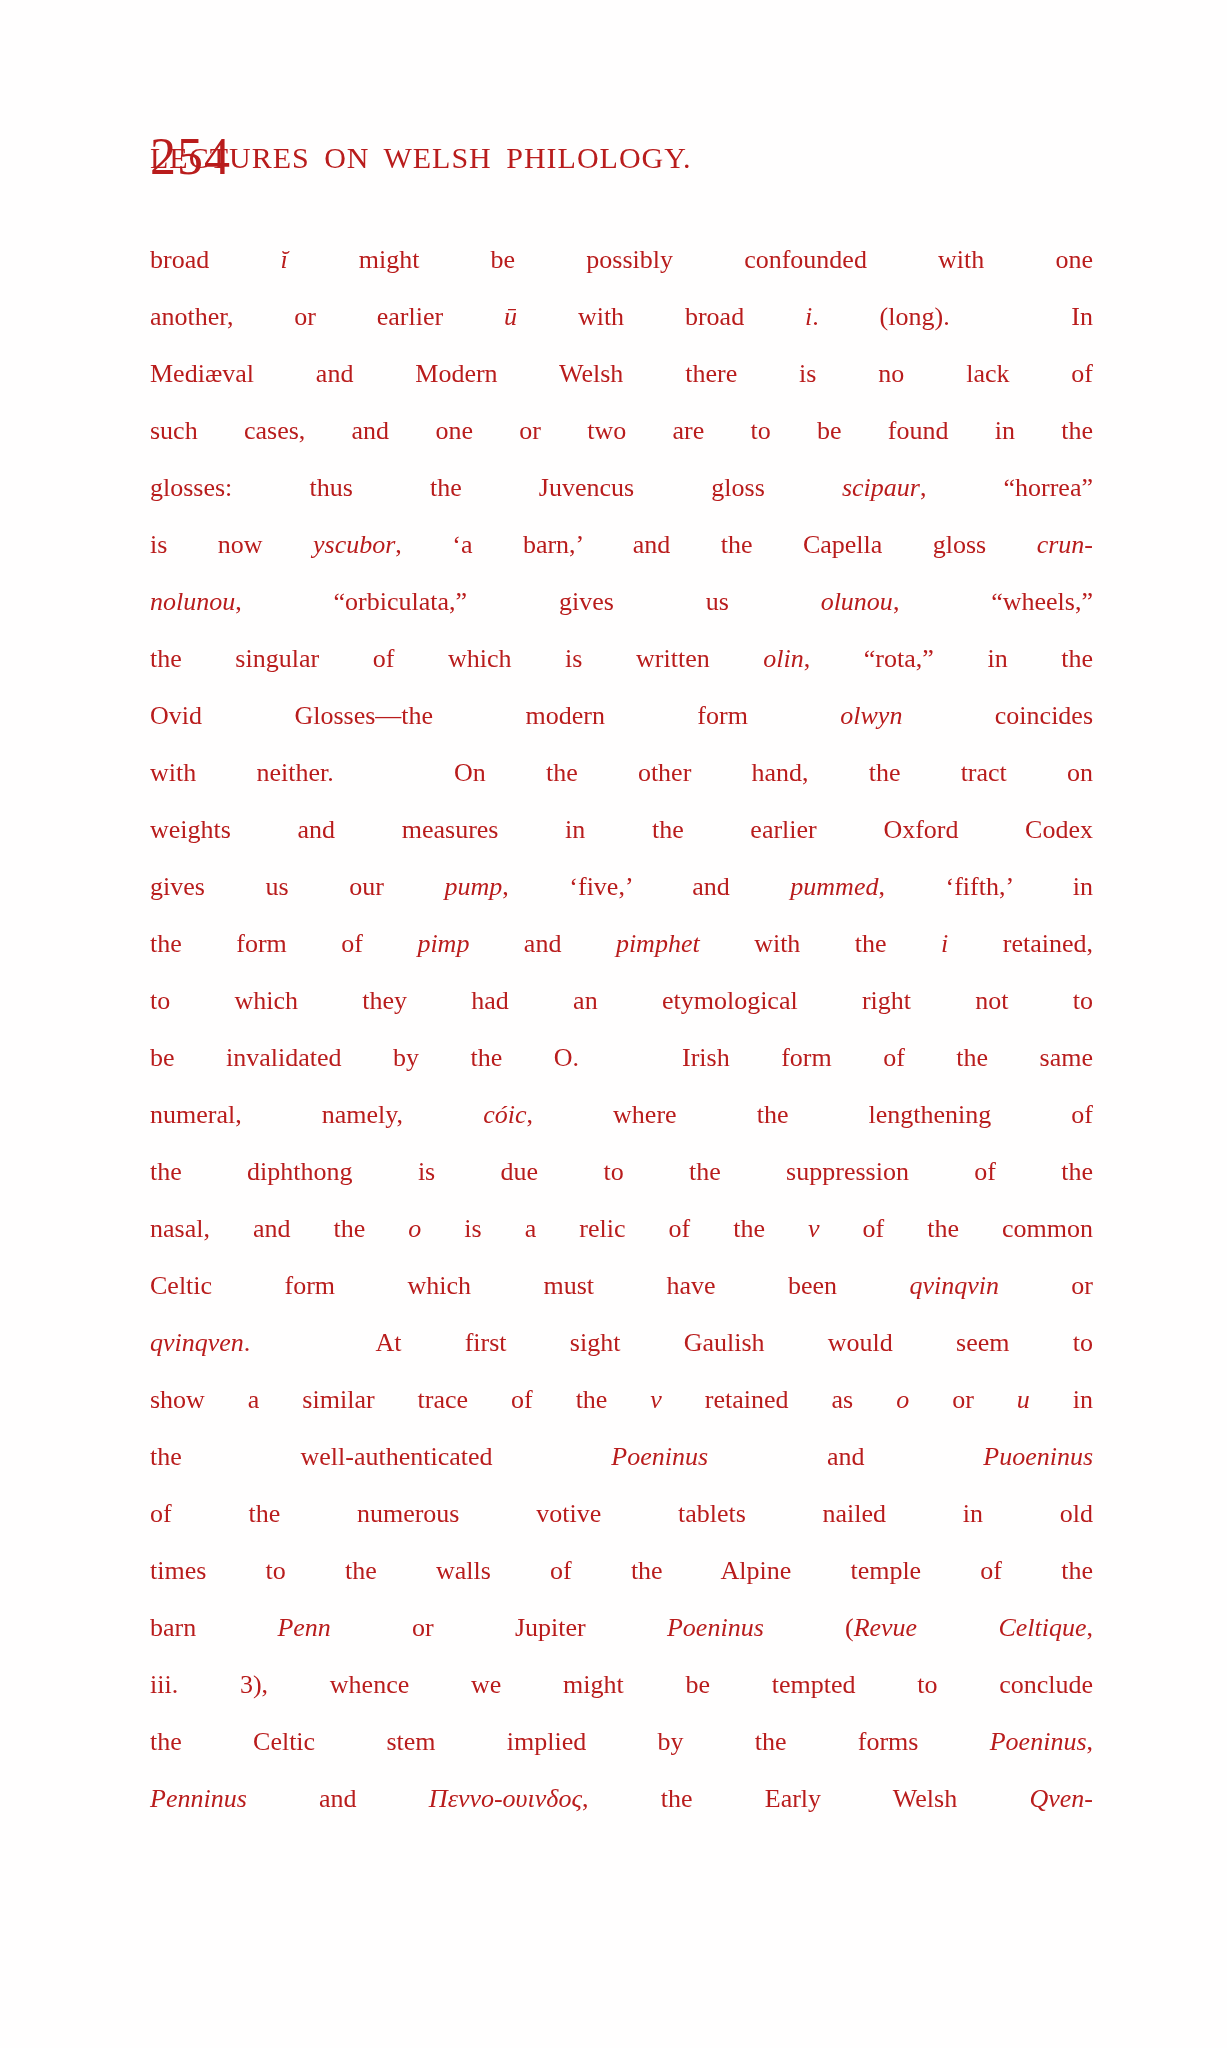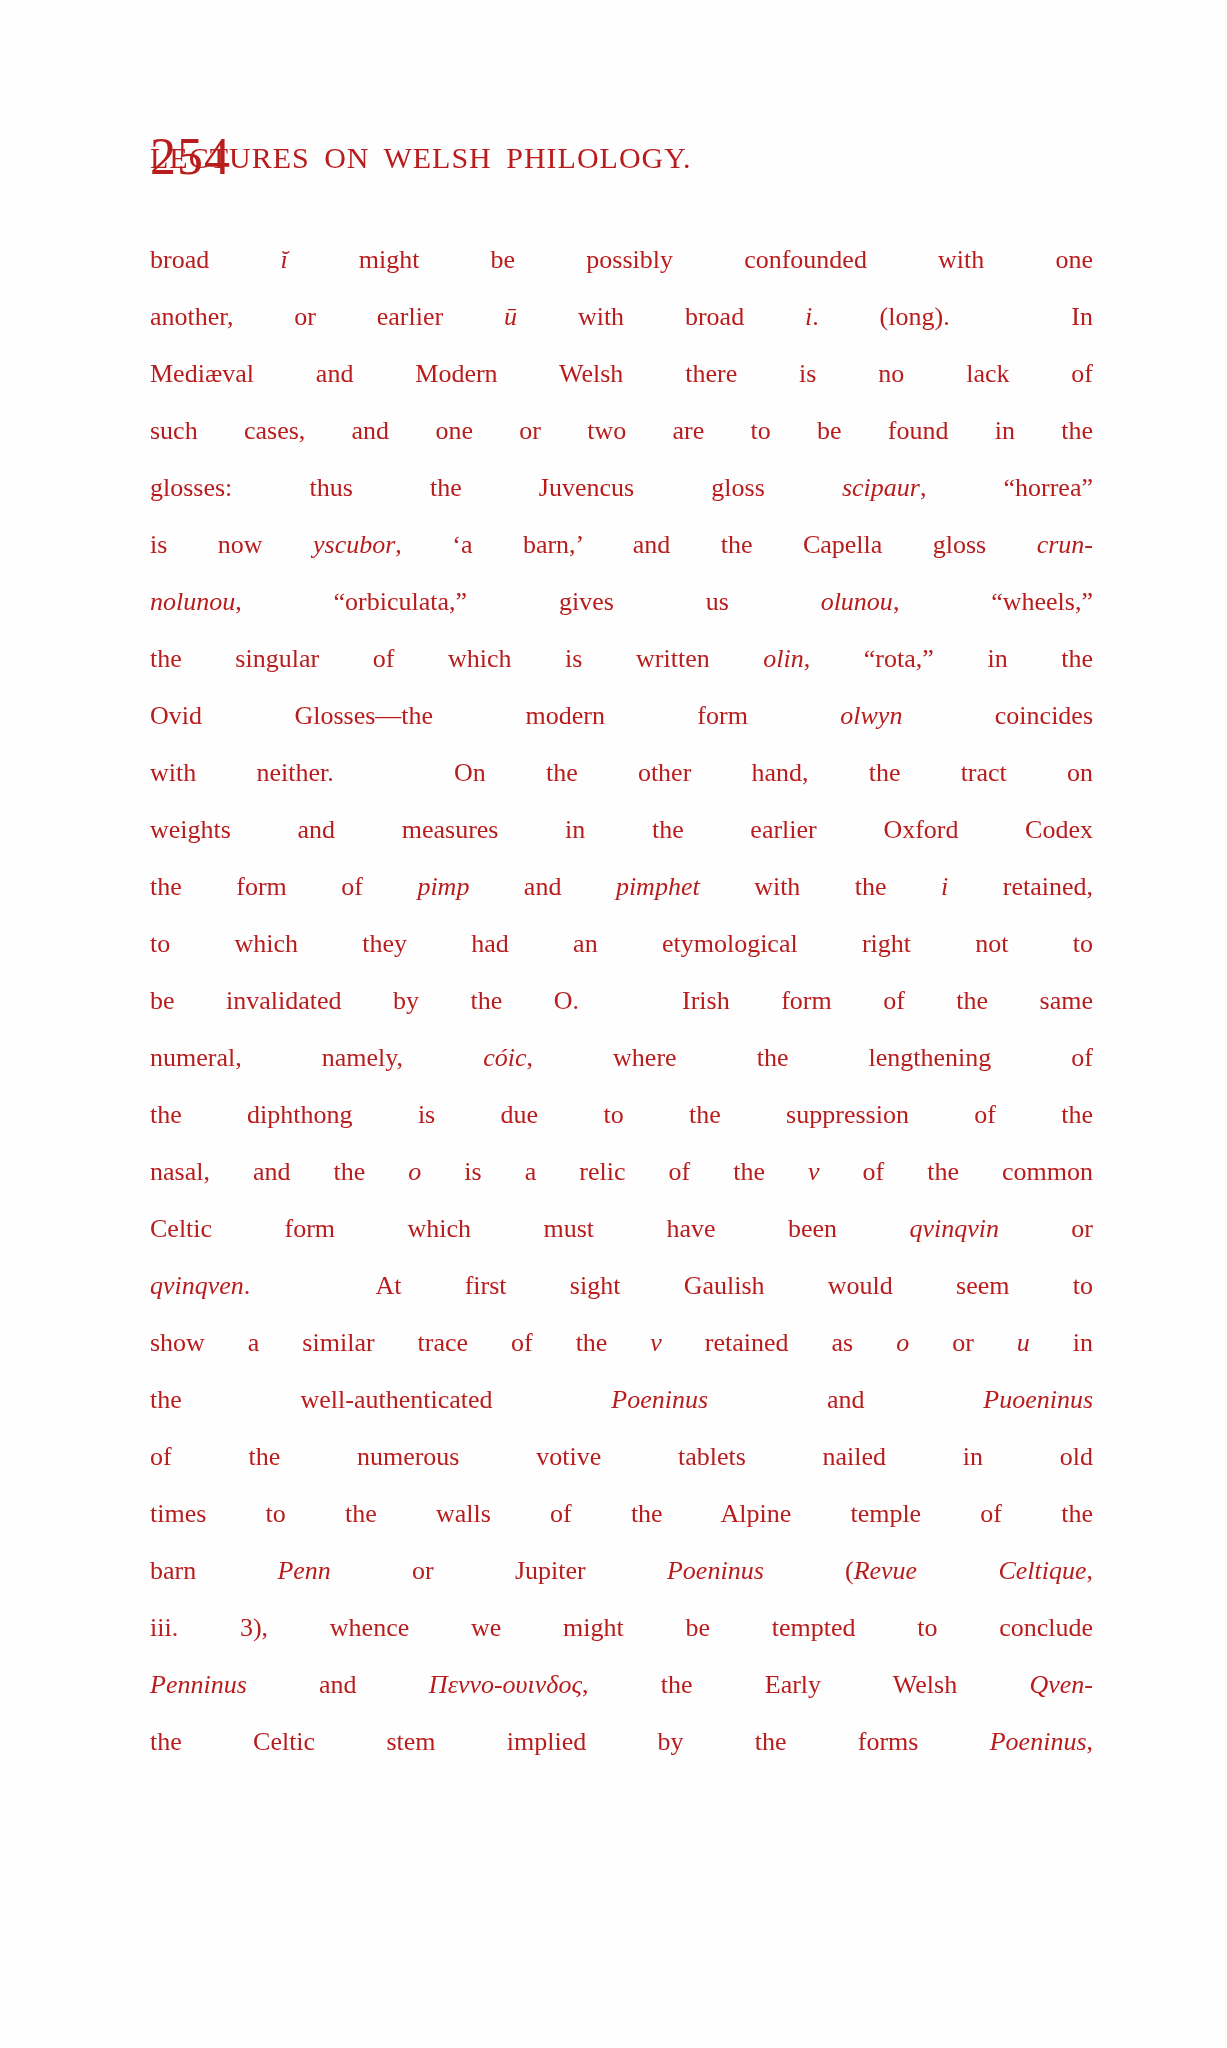--- a/index.html
+++ b/index.html
@@ -71,30 +71,31 @@
       <div class="line"><span>another, or earlier </span><span class="it">ū</span><span> with broad </span><span class="it">i</span><span>. (long).&nbsp; In</span></div>
       <div class="line"><span>Mediæval and Modern Welsh there is no lack of</span></div>
       <div class="line"><span>such cases, and one or two are to be found in the</span></div>
       <div class="line"><span>glosses: thus the Juvencus gloss </span><span class="it">scipaur</span><span>, “horrea”</span></div>
       <div class="line"><span>is now </span><span class="it">yscubor</span><span>, ‘a barn,’ and the Capella gloss </span><span class="it">crun-</span></div>
       <div class="line"><span class="it">nolunou</span><span>, “orbiculata,” gives us </span><span class="it">olunou</span><span>, “wheels,”</span></div>
       <div class="line"><span>the singular of which is written </span><span class="it">olin</span><span>, “rota,” in the</span></div>
       <div class="line"><span>Ovid Glosses—the modern form </span><span class="it">olwyn</span><span> coincides</span></div>
       <div class="line"><span>with neither.&nbsp; On the other hand, the tract on</span></div>
       <div class="line"><span>weights and measures in the earlier Oxford Codex</span></div>
+      <div class="line"><span>gives us our </span><span class="it">pump</span><span>, ‘five,’ and </span><span class="it">pummed</span><span>, ‘fifth,’ in</span></div>
       <div class="line"><span>the form of </span><span class="it">pimp</span><span> and </span><span class="it">pimphet</span><span> with the </span><span class="it">i</span><span> retained,</span></div>
       <div class="line"><span>to which they had an etymological right not to</span></div>
       <div class="line"><span>be invalidated by the O.&nbsp; Irish form of the same</span></div>
       <div class="line"><span>numeral, namely, </span><span class="it">cóic</span><span>, where the lengthening of</span></div>
       <div class="line"><span>the diphthong is due to the suppression of the</span></div>
       <div class="line"><span>nasal, and the </span><span class="it">o</span><span> is a relic of the </span><span class="it">v</span><span> of the common</span></div>
       <div class="line"><span>Celtic form which must have been </span><span class="it">qvinqvin</span><span> or</span></div>
       <div class="line"><span class="it">qvinqven</span><span>.&nbsp; At first sight Gaulish would seem to</span></div>
       <div class="line"><span>show a similar trace of the </span><span class="it">v</span><span> retained as </span><span class="it">o</span><span> or </span><span class="it">u</span><span> in</span></div>
       <div class="line"><span>the well-authenticated </span><span class="it">Poeninus</span><span> and </span><span class="it">Puoeninus</span></div>
       <div class="line"><span>of the numerous votive tablets nailed in old</span></div>
       <div class="line"><span>times to the walls of the Alpine temple of the</span></div>
       <div class="line"><span>barn </span><span class="it">Penn</span><span> or Jupiter </span><span class="it">Poeninus</span><span> (</span><span class="it">Revue Celtique</span><span>,</span></div>
       <div class="line"><span>iii. 3), whence we might be tempted to conclude</span></div>
+      <div class="line"><span>the Celtic stem implied by the forms </span><span class="it">Poeninus</span><span>,</span></div>
       <div class="line"><span class="it">Penninus</span><span> and </span><span class="it">Πεννο-ουινδος</span><span>, the Early Welsh </span><span class="it">Qven-</span></div>
-      <div class="line"><span>the Celtic stem implied by the forms </span><span class="it">Poeninus</span><span>,</span></div>
     </div>
 </div>
 
 </body></html>

